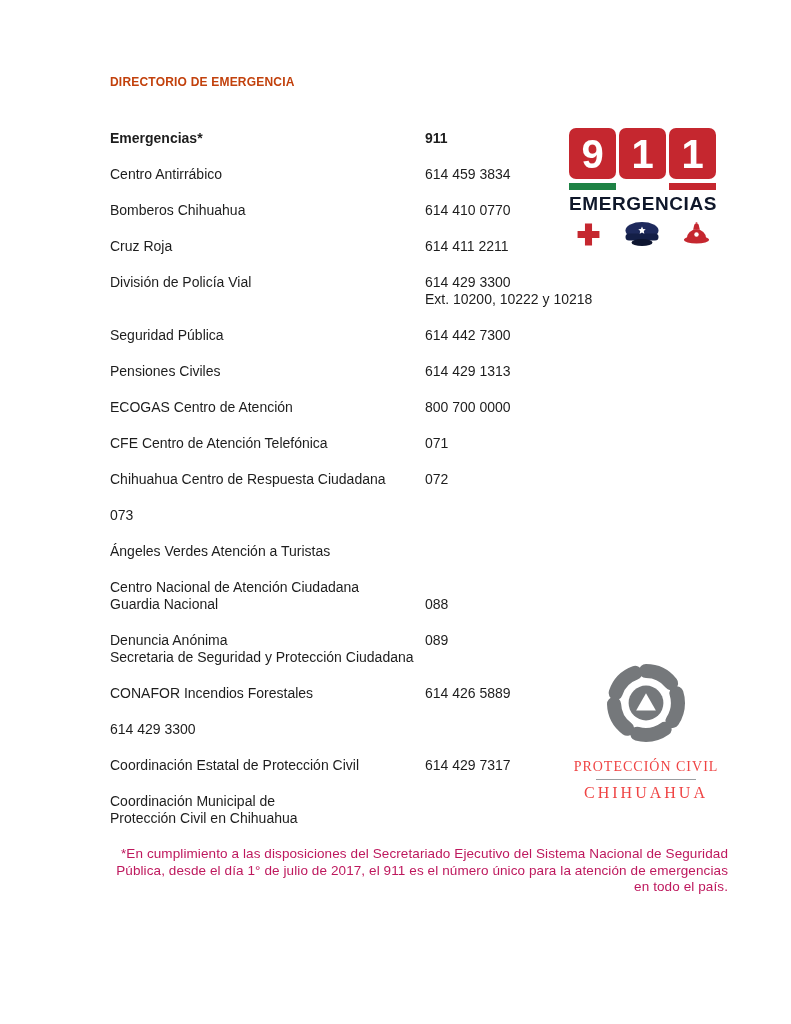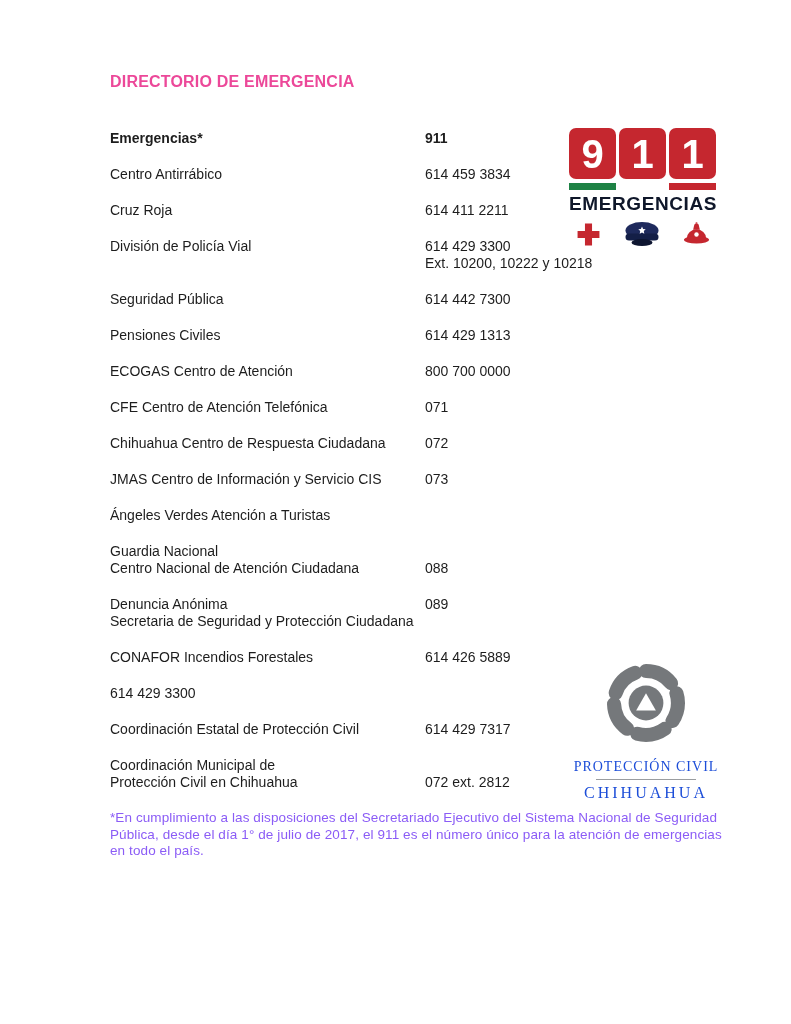--- a/index.html
+++ b/index.html
@@ -4,42 +4,42 @@
 <style>
   * { margin:0; padding:0; box-sizing:border-box; }
   html, body { background:#ffffff; }
   body {
     width:791px; height:1024px; position:relative; overflow:hidden;
     font-family:"Liberation Sans", sans-serif; color:#1d1d1d;
   }
 
   
   .content { position:absolute; left:110px; top:72px; width:625px; }
-  .doc-title { font-size:16px; line-height:20px; font-weight:bold; letter-spacing:.2px; color:#ec4899; margin-bottom:38px; }
+  .doc-title { font-size:12px; line-height:20px; font-weight:bold; letter-spacing:.2px; color:#c2410c; margin-bottom:38px; }
   .row { display:grid; grid-template-columns:315px auto; font-size:14px; line-height:17px; margin-bottom:19px; }
   .row.bold { font-weight:bold; }
   .row .cell { align-self:start; }
   .row .cell.align-last { align-self:end; }
-  .footnote { font-size:13.5px; line-height:16.5px; color:#8b5cf6; max-width:618px; letter-spacing:.1px; }
+  .footnote { font-size:13.5px; line-height:16.5px; color:#be185d; max-width:618px; letter-spacing:.1px;text-align:right; }
 
   
   .logo911 { position:absolute; left:569px; top:128px; width:148px; }
   .tiles { display:flex; gap:3px; }
   .tile { width:47px; height:51px; background:#c5272f; border-radius:7px; display:flex; align-items:center; justify-content:center; }
   .tile span { color:#ffffff; font-weight:bold; font-size:40px; line-height:1; }
   .bars { display:flex; gap:3px; margin-top:4px; }
   .bar { width:47px; height:7px; }
   .bar.green { background:#1e8245; }
   .bar.blank { background:transparent; }
   .bar.red { background:#c5272f; }
   .em-label { margin-top:3px; font-size:19px; font-weight:bold; color:#0f172a; letter-spacing:.6px; white-space:nowrap; }
   .em-icons { display:flex; justify-content:space-between; align-items:center; margin-top:6px; padding:0 7px; height:30px; }
 
   
-  .pclogo { position:absolute; left:572px; top:656px; width:148px; text-align:center; color:#1d4ed8; }
+  .pclogo { position:absolute; left:572px; top:656px; width:148px; text-align:center; color:#ef4444; }
   .pc-name { font-family:"Liberation Serif", serif; font-size:14px; letter-spacing:1px; white-space:nowrap; margin-top:5px; }
   .pc-div  { width:100px; border-top:1px solid #9a9da0; margin:4px auto; }
   .pc-city { font-family:"Liberation Serif", serif; font-size:16px; letter-spacing:3px; white-space:nowrap; }
 </style>
 </head>
 <body>
 
 <div class="content">
   <h1 class="doc-title">DIRECTORIO DE EMERGENCIA</h1>
   <div id="rows">
@@ -54,20 +54,28 @@
       <div class="row">
         <div class="cell">
           <div>Centro Antirrábico</div>
         </div>
         <div class="cell">
           <div>614 459 3834</div>
         </div>
       </div>
       <div class="row">
         <div class="cell">
+          <div>Bomberos Chihuahua</div>
+        </div>
+        <div class="cell">
+          <div>614 410 0770</div>
+        </div>
+      </div>
+      <div class="row">
+        <div class="cell">
           <div>Cruz Roja</div>
         </div>
         <div class="cell">
           <div>614 411 2211</div>
         </div>
       </div>
       <div class="row">
         <div class="cell">
           <div>División de Policía Vial</div>
         </div>
@@ -111,35 +119,32 @@
       <div class="row">
         <div class="cell">
           <div>Chihuahua Centro de Respuesta Ciudadana</div>
         </div>
         <div class="cell">
           <div>072</div>
         </div>
       </div>
       <div class="row">
         <div class="cell">
-          <div>JMAS Centro de Información y Servicio CIS</div>
-        </div>
-        <div class="cell">
           <div>073</div>
         </div>
       </div>
       <div class="row">
         <div class="cell">
           <div>Ángeles Verdes Atención a Turistas</div>
         </div>
       </div>
       <div class="row">
         <div class="cell">
+          <div>Centro Nacional de Atención Ciudadana</div>
           <div>Guardia Nacional</div>
-          <div>Centro Nacional de Atención Ciudadana</div>
         </div>
         <div class="cell align-last">
           <div>088</div>
         </div>
       </div>
       <div class="row">
         <div class="cell">
           <div>Denuncia Anónima</div>
           <div>Secretaria de Seguridad y Protección Ciudadana</div>
         </div>
@@ -165,23 +170,20 @@
           <div>Coordinación Estatal de Protección Civil</div>
         </div>
         <div class="cell">
           <div>614 429 7317</div>
         </div>
       </div>
       <div class="row">
         <div class="cell">
           <div>Coordinación Municipal de</div>
           <div>Protección Civil en Chihuahua</div>
-        </div>
-        <div class="cell align-last">
-          <div>072 ext. 2812</div>
         </div>
       </div>
     </div>
   <p class="footnote">*En cumplimiento a las disposiciones del Secretariado Ejecutivo del Sistema Nacional de Seguridad Pública, desde el día 1° de julio de 2017, el 911 es el número único para la atención de emergencias en todo el país.</p>
 </div>
 
 <div class="logo911">
   <div class="tiles">
     <div class="tile">
         <span>9</span>

